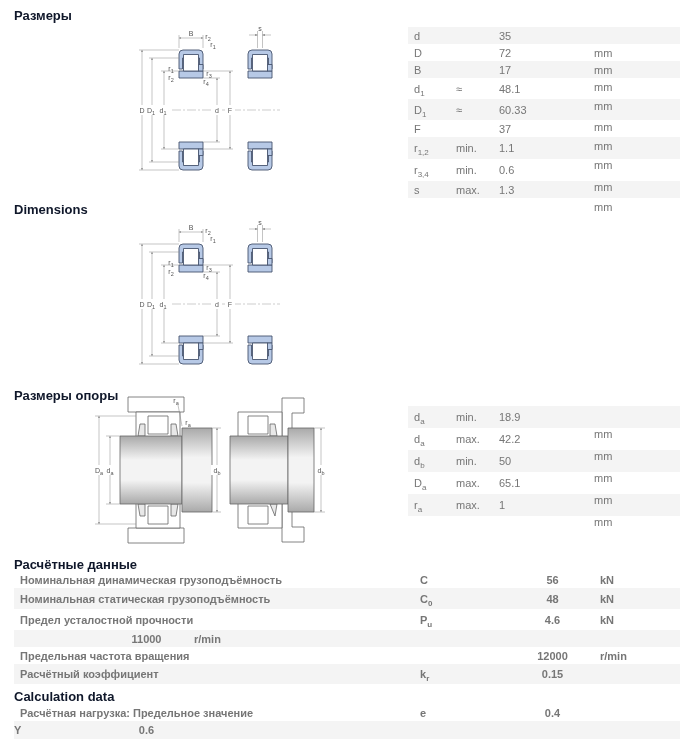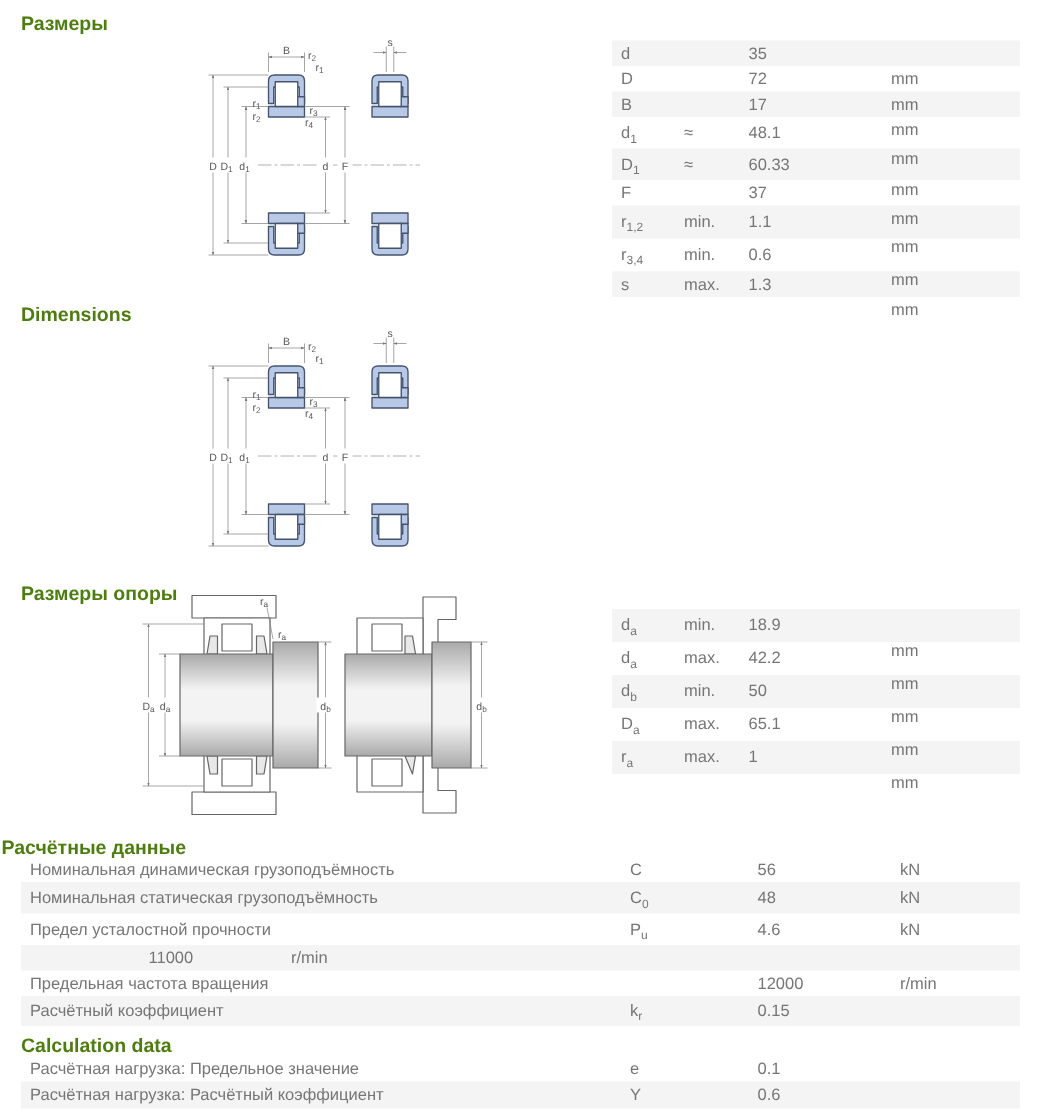--- a/index.html
+++ b/index.html
@@ -1,33 +1,33 @@
 <!DOCTYPE html>
 <html><head>
 <meta charset="utf-8">
 <style>
   html,body{margin:0;padding:0;background:#fff;}
   .page{position:relative;width:694px;height:741px;background:#fff;
         font-family:"Liberation Sans",sans-serif;overflow:hidden;}
-  .hdg{position:absolute;font-size:13px;font-weight:bold;color:#4d7c0f;white-space:nowrap;}
+  .hdg{position:absolute;font-size:13px;font-weight:bold;color:#0f172a;white-space:nowrap;}
   .tbl{position:absolute;}
   .trow{display:flex;align-items:center;font-size:11px;color:#767676;}
   .trow.alt{background:#f4f4f4;}
   sub{font-size:8px;line-height:0;}
   
   .t-dim{width:272px;}
   .t-dim .c-sym{width:48px;padding-left:6px;box-sizing:border-box;}
   .t-dim .c-qual{width:43px;}
   .t-dim .c-val{width:95px;}
   .t-dim .c-unit{flex:1;margin-top:34px;}
   
-  .t-calc{width:666px;}
+  .t-calc{width:666px;font-weight:bold;}
   .t-calc .c-label{width:406px;padding-left:6px;box-sizing:border-box;}
   .t-calc .c-sym{width:85px;}
-  .t-calc .c-val{width:95px;}
+  .t-calc .c-val{width:95px;text-align:center;}
   .t-calc .c-unit{flex:1;}
   svg{position:absolute;display:block;}
   svg text{font-family:"Liberation Sans",sans-serif;}
 </style>
 </head>
 <body>
 
 <div class="page">
 
   <svg width="0" height="0" style="position:absolute" aria-hidden="true">
@@ -263,21 +263,21 @@
         <span class="c-unit">mm</span>
       </div>
     <div class="trow alt" style="height:22px">
         <span class="c-sym"><span>r</span><sub>a</sub></span>
         <span class="c-qual">max.</span>
         <span class="c-val">1</span>
         <span class="c-unit">mm</span>
       </div>
   </div>
 
-  <div class="hdg" style="left:1px;top:557px">Расчётные данные</div>
+  <div class="hdg" style="left:14px;top:557px">Расчётные данные</div>
   <div class="tbl t-calc" style="left:14px;top:571px">
     <div class="trow" style="height:17px">
         <span class="c-label">Номинальная динамическая грузоподъёмность</span>
         <span class="c-sym"><span>C</span><sub></sub></span>
         <span class="c-val">56</span>
         <span class="c-unit">kN</span>
       </div>
     <div class="trow alt" style="height:21px">
         <span class="c-label">Номинальная статическая грузоподъёмность</span>
         <span class="c-sym"><span>C</span><sub>0</sub></span>
@@ -307,24 +307,23 @@
         <span class="c-val">0.15</span>
         <span class="c-unit"></span>
       </div>
   </div>
 
   <div class="hdg" style="left:14px;top:689px">Calculation data</div>
   <div class="tbl t-calc" style="left:14px;top:704px">
     <div class="trow" style="height:17px">
         <span class="c-label">Расчётная нагрузка: Предельное значение</span>
         <span class="c-sym"><span>e</span><sub></sub></span>
-        <span class="c-val">0.1</span>
+        <span class="c-val">0.4</span>
         <span class="c-unit"></span>
       </div>
     <div class="trow alt" style="height:18px">
-        <span class="c-label">Расчётная нагрузка: Расчётный коэффициент</span>
         <span class="c-sym"><span>Y</span><sub></sub></span>
         <span class="c-val">0.6</span>
         <span class="c-unit"></span>
       </div>
   </div>
 
 </div>
 
 </body></html>

